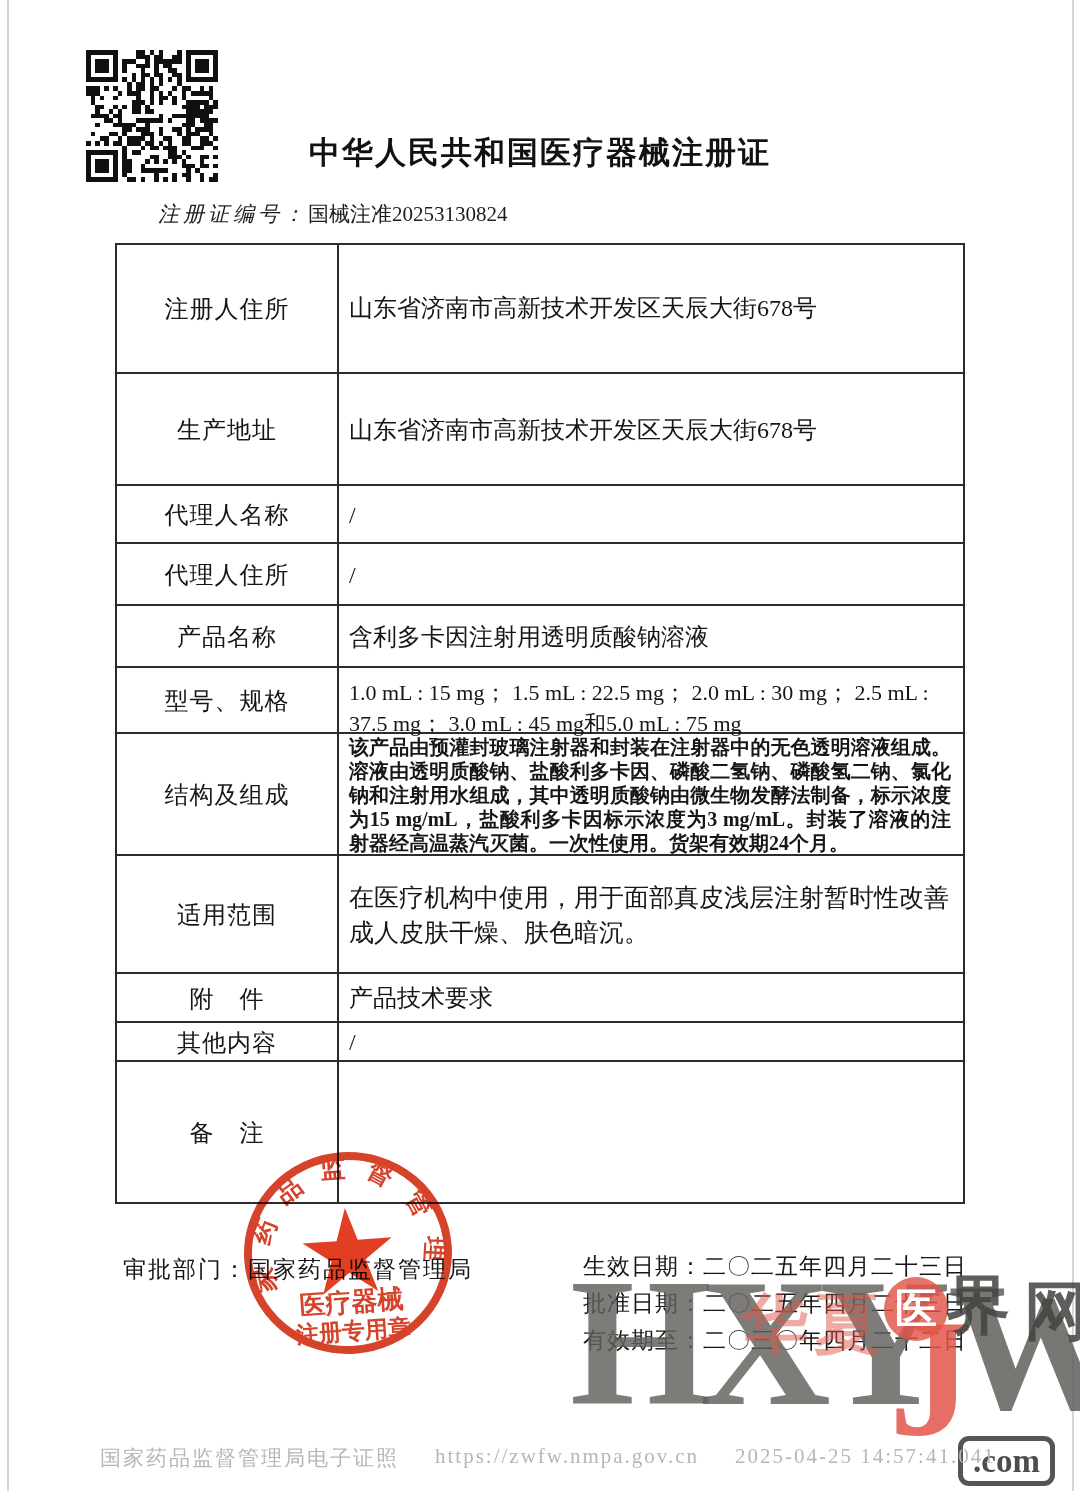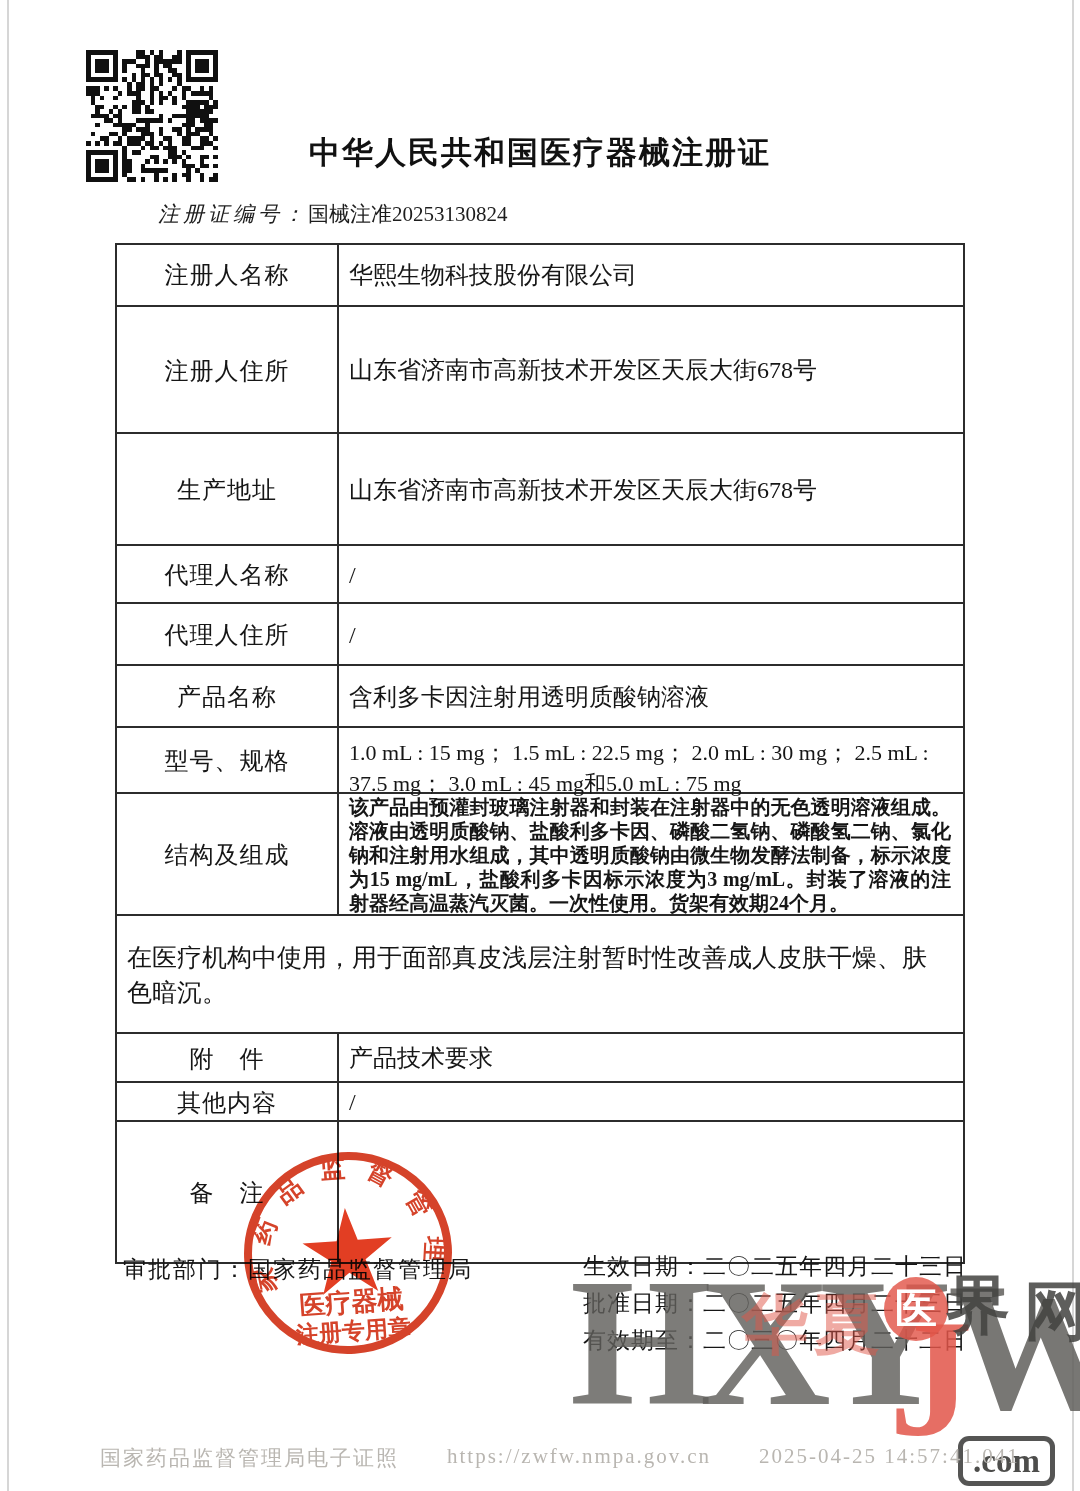--- a/index.html
+++ b/index.html
@@ -66,21 +66,21 @@
     color:rgba(96,95,92,.82);letter-spacing:-12px;}
   .wm-j{left:889px;top:1297px;font-size:168px;line-height:160px;
     font-family:"Liberation Serif","DejaVu Serif",serif;color:rgba(226,85,73,.85);}
   .wm-w{left:948px;top:1267px;font-size:182px;line-height:160px;
     font-family:"Liberation Serif","DejaVu Serif",serif;color:rgba(96,95,92,.85);letter-spacing:-6px;}
   .wm-com{left:958px;top:1436px;padding:0 10px;height:40px;display:flex;align-items:center;
     border:5px solid rgba(62,62,60,.88);border-radius:11px;background:rgba(255,255,255,.75);
     color:rgba(62,62,60,.92);font-size:33px;font-weight:700;
     font-family:"Liberation Serif",serif;}
 
-  .footer{position:absolute;left:100px;top:1444px;display:flex;gap:48px;
+  .footer{position:absolute;left:100px;top:1444px;display:flex;gap:36px;
     font-size:21px;letter-spacing:2px;color:#b9b6b1;white-space:nowrap;}
 </style>
 </head>
 <body>
 
 <div class="page">
   <div class="edge left"></div>
   <div class="edge right"></div>
 
   <svg id="qr" class="qr" viewBox="0 0 29 29" shape-rendering="crispEdges">
@@ -492,24 +492,20 @@
       <rect x="28" y="28" width="1" height="1" fill="#101010"></rect>
     </svg>
 
   <div class="title">中华人民共和国医疗器械注册证</div>
 
   <div class="regno">
     <span class="lab">注册证编号：</span><span>国械注准20253130824</span>
   </div>
 
   <div class="cert-table">
-    <div class="row h60">
-        <div class="cl h60">注册人名称</div>
-        <div class="cv h60">华熙生物科技股份有限公司</div>
-      </div>
     <div class="row h105">
         <div class="cl h105">注册人住所</div>
         <div class="cv h105">山东省济南市高新技术开发区天辰大街678号</div>
       </div>
     <div class="row h112">
         <div class="cl h112">生产地址</div>
         <div class="cv h112">山东省济南市高新技术开发区天辰大街678号</div>
       </div>
     <div class="row h58">
         <div class="cl h58">代理人名称</div>
@@ -525,20 +521,21 @@
       </div>
     <div class="row h66">
         <div class="cl h66">型号、规格</div>
         <div class="cv h66 spec">1.0 mL : 15 mg； 1.5 mL : 22.5 mg； 2.0 mL : 30 mg； 2.5 mL : 37.5 mg； 3.0 mL : 45 mg和5.0 mL : 75 mg</div>
       </div>
     <div class="row h122">
         <div class="cl h122">结构及组成</div>
         <div class="cv h122 comp">该产品由预灌封玻璃注射器和封装在注射器中的无色透明溶液组成。溶液由透明质酸钠、盐酸利多卡因、磷酸二氢钠、磷酸氢二钠、氯化钠和注射用水组成，其中透明质酸钠由微生物发酵法制备，标示浓度为15 mg/mL，盐酸利多卡因标示浓度为3 mg/mL。封装了溶液的注射器经高温蒸汽灭菌。一次性使用。货架有效期24个月。</div>
       </div>
     <div class="row h118">
+        <div class="cl h118">适用范围</div>
         <div class="cv h118 scope">在医疗机构中使用，用于面部真皮浅层注射暂时性改善成人皮肤干燥、肤色暗沉。</div>
       </div>
     <div class="row h49">
         <div class="cl h49">附　件</div>
         <div class="cv h49">产品技术要求</div>
       </div>
     <div class="row h53">
         <div class="cl h53">其他内容</div>
         <div class="cv h53">/</div>
       </div>

